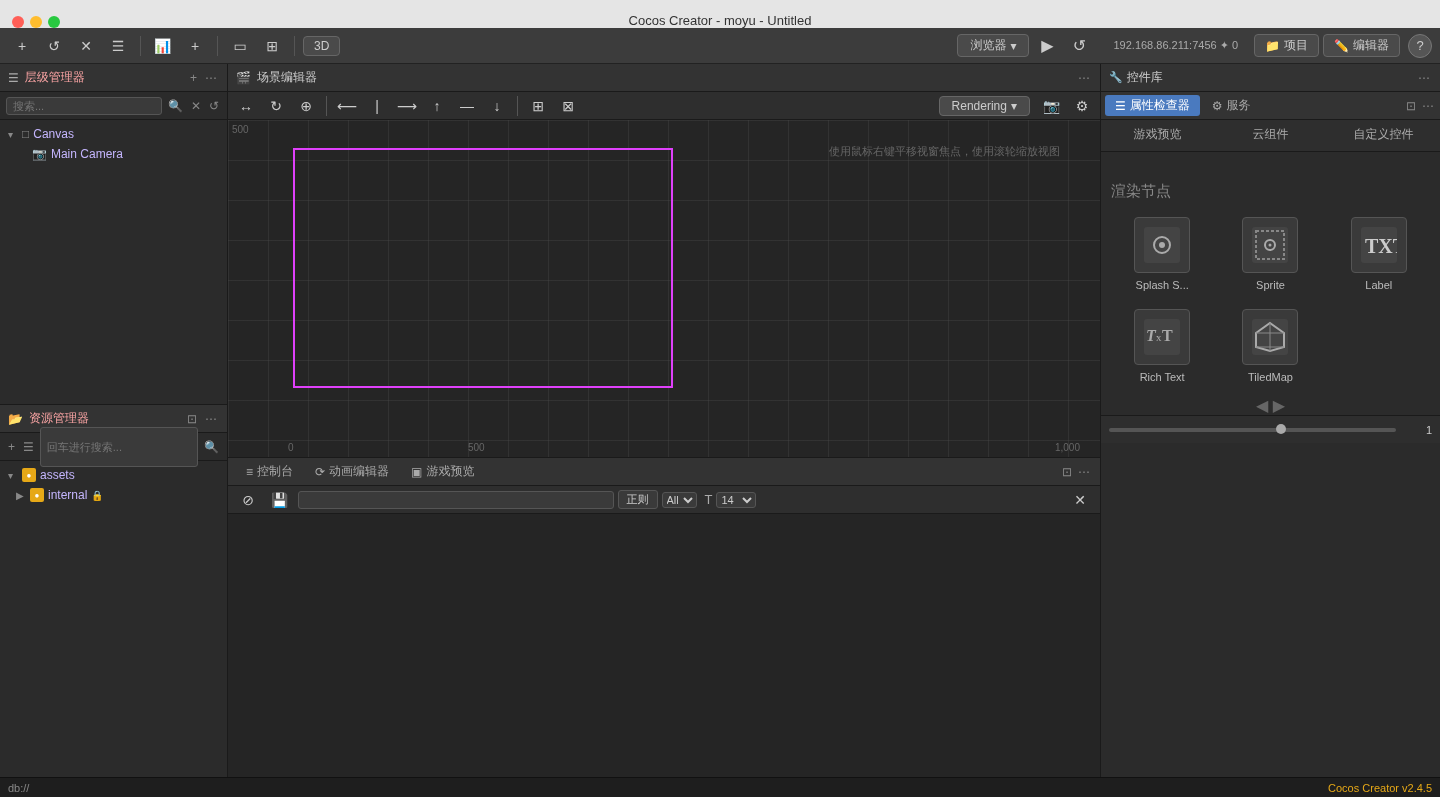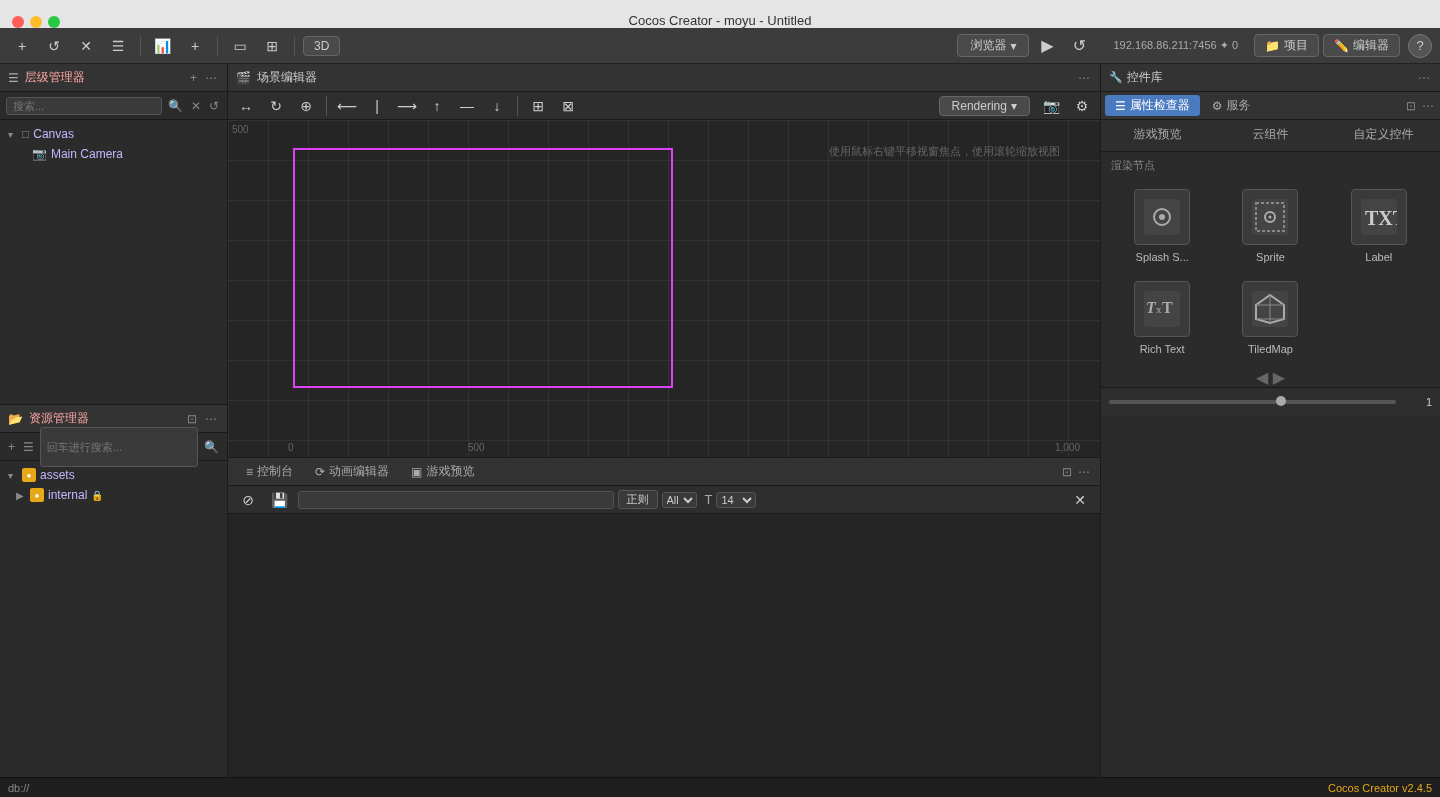--- a/index.html
+++ b/index.html
@@ -434,22 +434,23 @@
       display: flex;
       align-items: center;
       justify-content: center;
       font-size: 12px;
       color: #aaa;
       cursor: pointer;
       border-bottom: 2px solid transparent;
     }
     .comp-section-title {
       padding: 6px 10px 4px;
-      font-size: 11px;
+      font-size: 15px;
       color: #888;
+      margin-top: 24px;
     }
     .comp-grid {
       display: grid;
       grid-template-columns: repeat(3, 1fr);
       gap: 2px;
       padding: 4px 8px;
     }
     .comp-item {
       display: flex;
       flex-direction: column;

